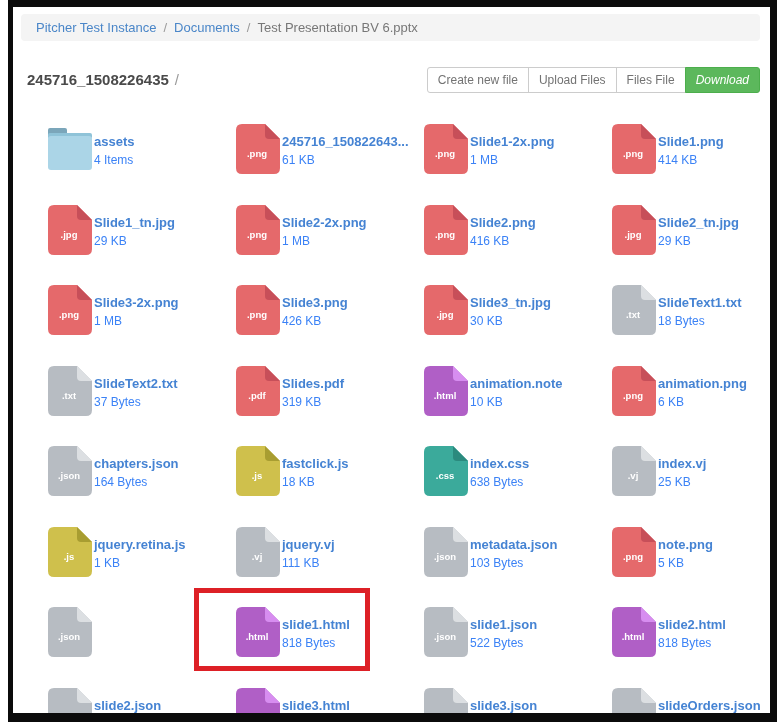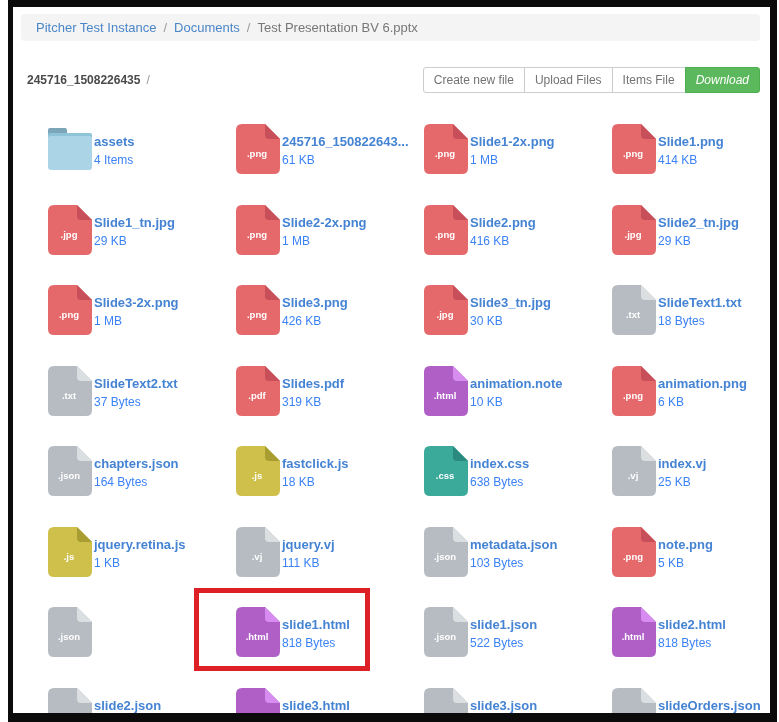--- a/index.html
+++ b/index.html
@@ -24,21 +24,21 @@
     white-space:nowrap;
   }
   .crumb-link{color:#4a86c8;text-decoration:none;cursor:pointer;}
   .crumb-sep{color:#9a9a9a;margin:0 7px;}
   .crumb-current{color:#777;}
   
   .header-row{
     display:flex;justify-content:space-between;align-items:center;
     margin:25px 2px 0 6px;height:27px;
   }
-  .folder-path{font-size:12px;font-weight:bold;color:#4a4a4a;}
+  .folder-path{font-size:15px;font-weight:bold;color:#4a4a4a;}
   .folder-path .slash{color:#9a9a9a;font-weight:normal;margin-left:6px;}
   .btn-row{display:flex;}
   .btn{
     background:#fff;border:1px solid #ccc;color:#737373;
     font-size:12px;line-height:14px;padding:5px 10px;
     font-family:"Liberation Sans",sans-serif;cursor:pointer;
     margin-left:-1px;
   }
   .btn:first-child{border-radius:3px 0 0 3px;margin-left:0;}
   .btn-download{
@@ -78,21 +78,21 @@
       <span class="crumb-link">Pitcher Test Instance</span><span class="crumb-sep">/</span><span class="crumb-link">Documents</span><span class="crumb-sep">/</span><span class="crumb-current">Test Presentation BV 6.pptx</span>
     </div>
 
     <div class="header-row">
       <div class="folder-path">
         <span>245716_1508226435</span><span class="slash">/</span>
       </div>
       <div class="btn-row">
         <button class="btn">Create new file</button>
         <button class="btn">Upload Files</button>
-        <button class="btn">Items File</button>
+        <button class="btn">Files File</button>
         <button class="btn btn-download">Download</button>
       </div>
     </div>
 
     <div class="grid">
         <div class="file-item">
     <div class="file-icon"><svg width="44" height="50" viewBox="0 0 44 50" xmlns="http://www.w3.org/2000/svg">
               <rect x="0" y="4" width="19" height="10" rx="2" fill="#7ba6ba"></rect>
               <rect x="0" y="9" width="44" height="6" rx="2" fill="#8fc3d8"></rect>
               <rect x="0" y="12" width="44" height="34" rx="3" fill="#abd5e7"></rect>

